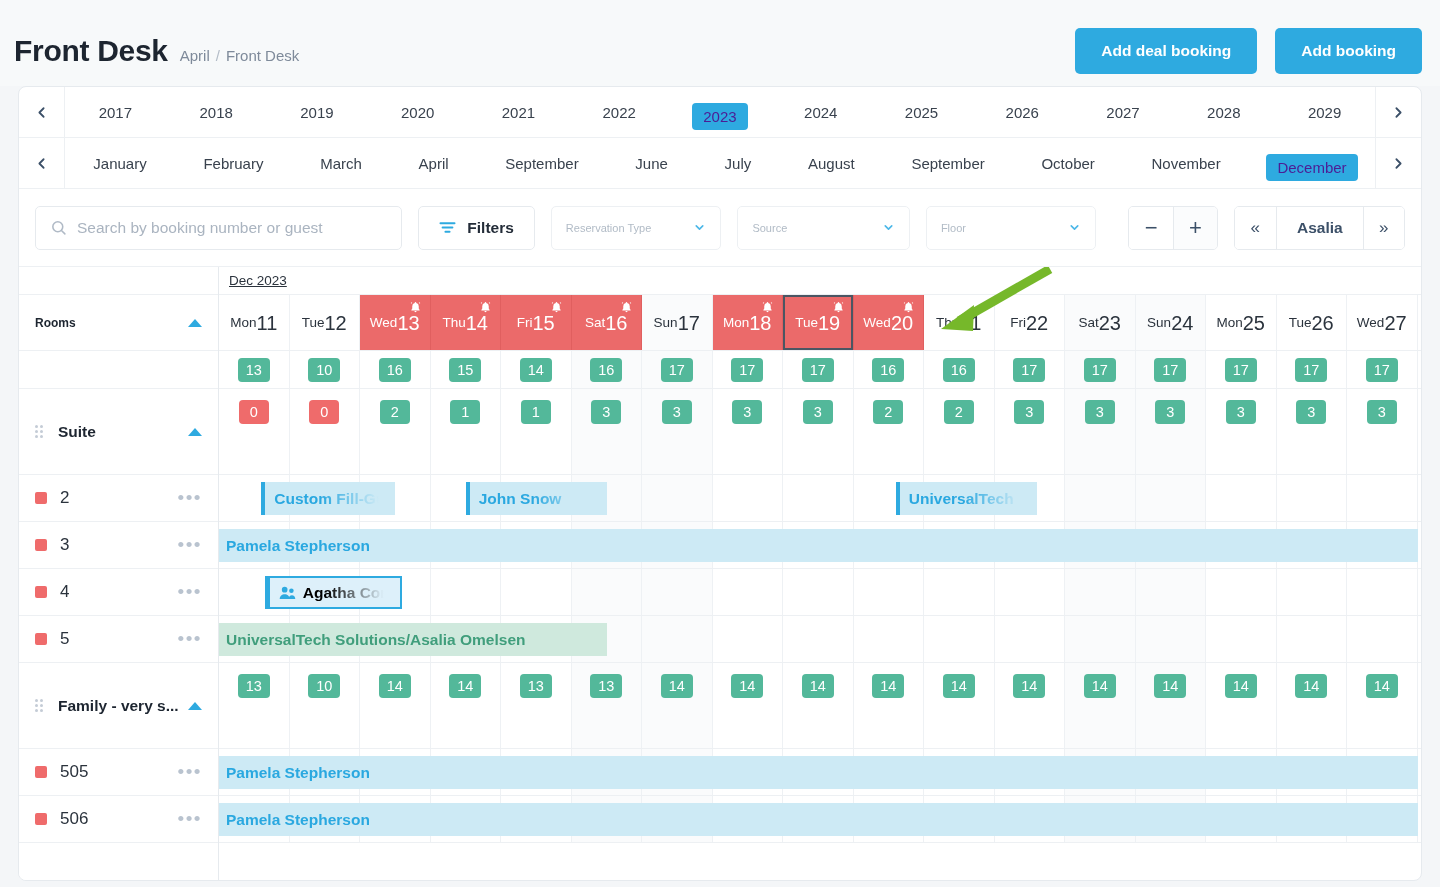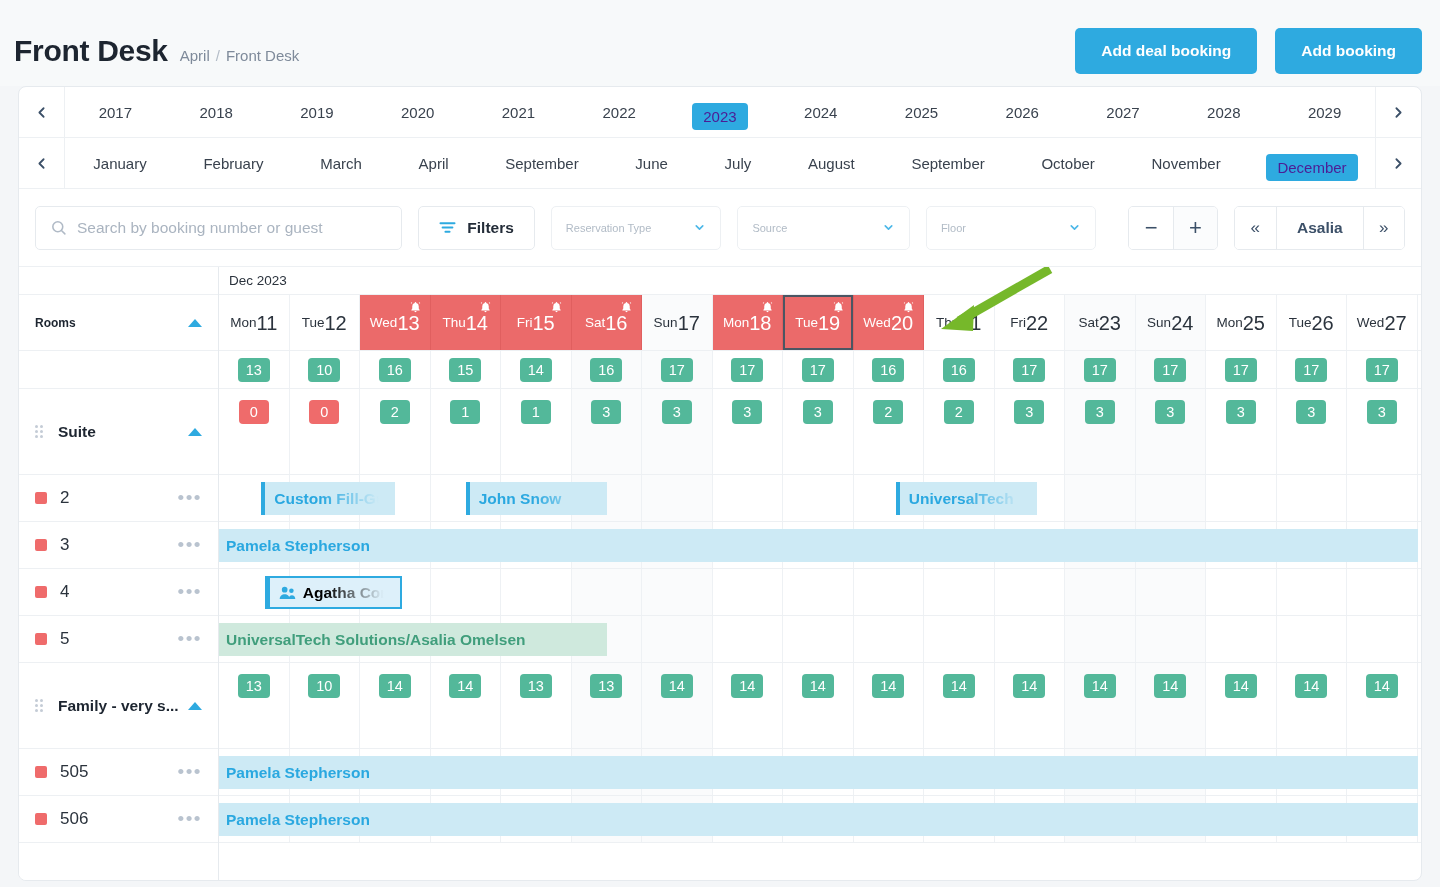--- a/index.html
+++ b/index.html
@@ -125,21 +125,21 @@
   .room-no { font-size: 17px; color: #2b333d; }
   .dots3 { color: #b9c3cf; font-size: 19px; letter-spacing: 1.5px; cursor: pointer; line-height: 10px; }
 
   
   .rrow { display: flex; border-bottom: 1px solid #edf0f3; position: relative; }
   .rrow.h-month { height: 28px; align-items: center; padding-left: 10px; }
   .rrow.h-days  { height: 56px; }
   .rrow.h-avail { height: 38px; }
   .rrow.h-grp   { height: 86px; }
   .rrow.h-room  { height: 47px; }
-  .month-lab { font-size: 13.5px; color: #2b333d; }
+  .month-lab { font-size: 13.5px; color: #2b333d; text-decoration: underline; }
 
   .cell { width: 70.5px; flex: 0 0 70.5px; border-right: 1px solid #eef1f4; position: relative; }
   .cell.weekend { background: #fafbfc; }
 
   .daycell {
     display: flex; align-items: center; justify-content: center;
     color: #2b333d; position: relative;
   }
   .daycell .dow { font-size: 13.5px; line-height: 17px; }
   .daycell .dnum { font-size: 20px; line-height: 24px; }

